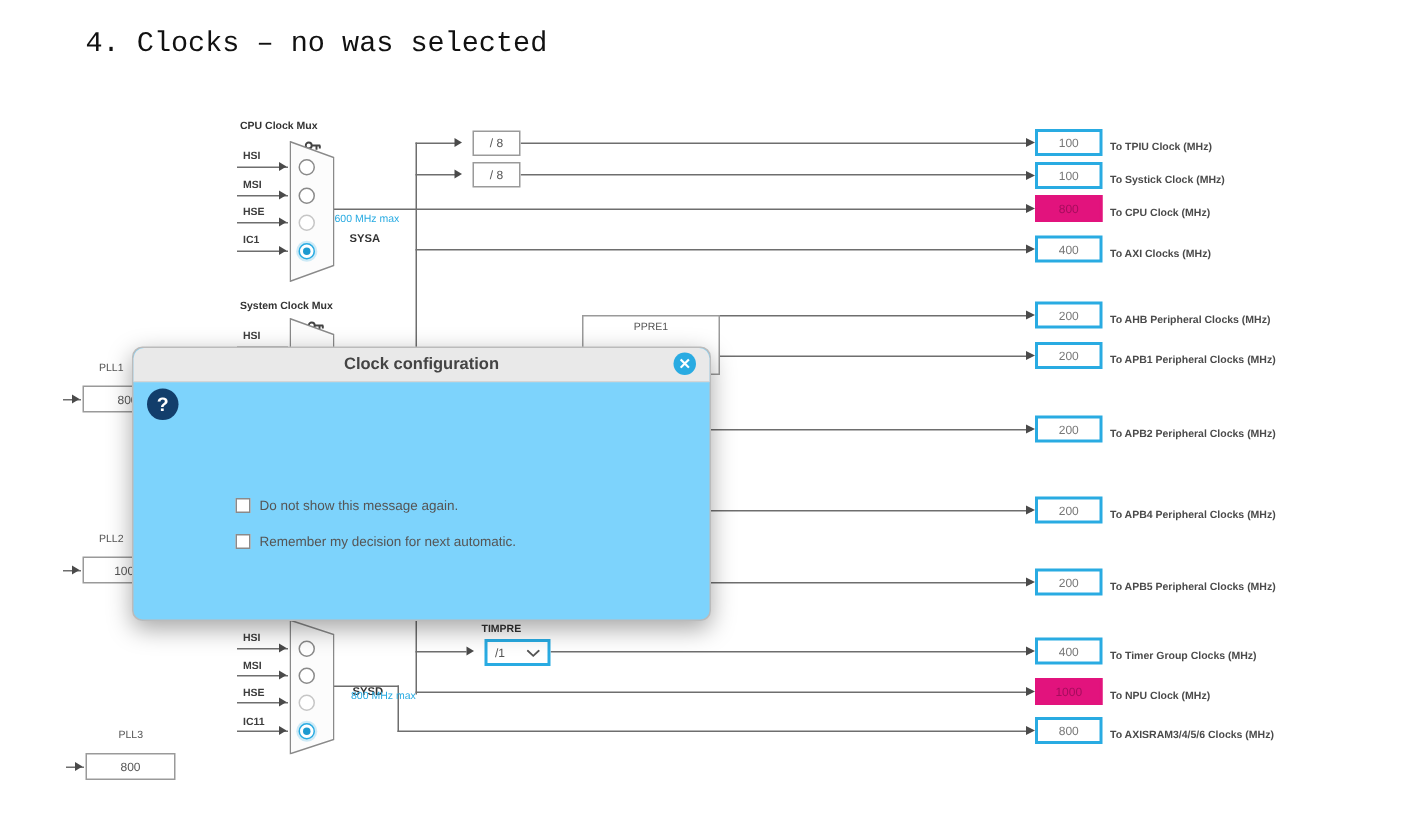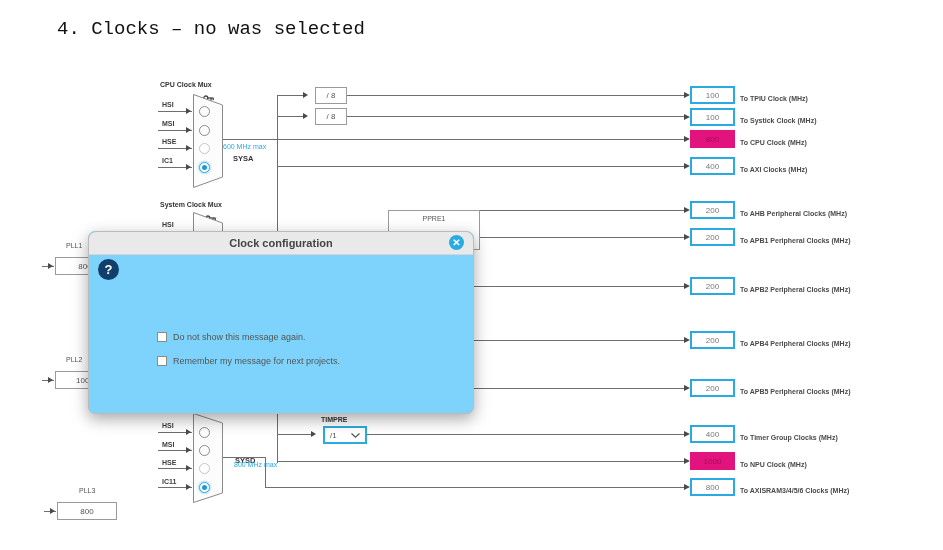--- a/index.html
+++ b/index.html
@@ -276,17 +276,17 @@
     </div>
     <div class="qicon">
       <span>?</span>
     </div>
     <div class="cbrow" style="top:100px">
       <span class="cb"></span>
       <span>Do not show this message again.</span>
     </div>
     <div class="cbrow" style="top:124px">
       <span class="cb"></span>
-      <span>Remember my message for next projects.</span>
+      <span>Remember my decision for next automatic.</span>
     </div>
   </div>
 
 </div>
 
 </body></html>

